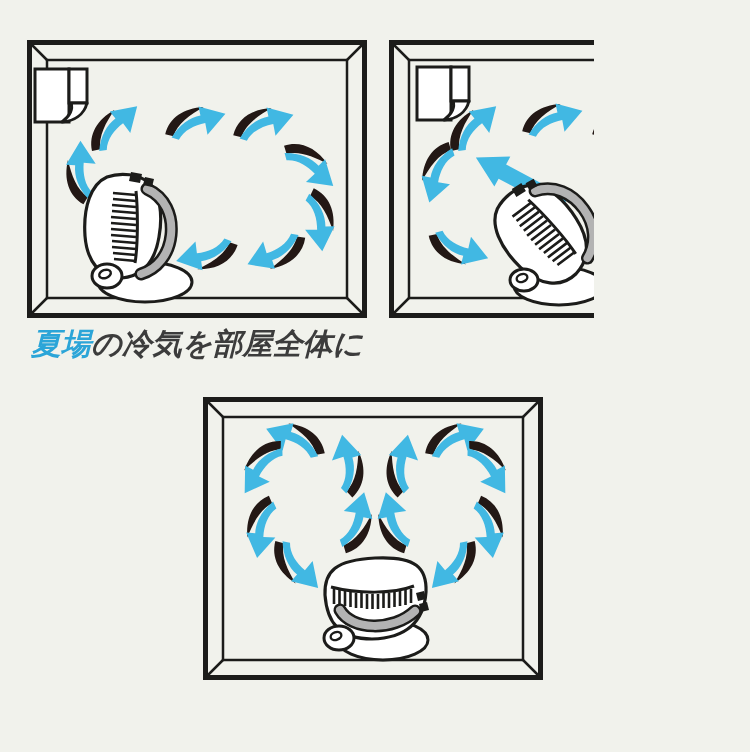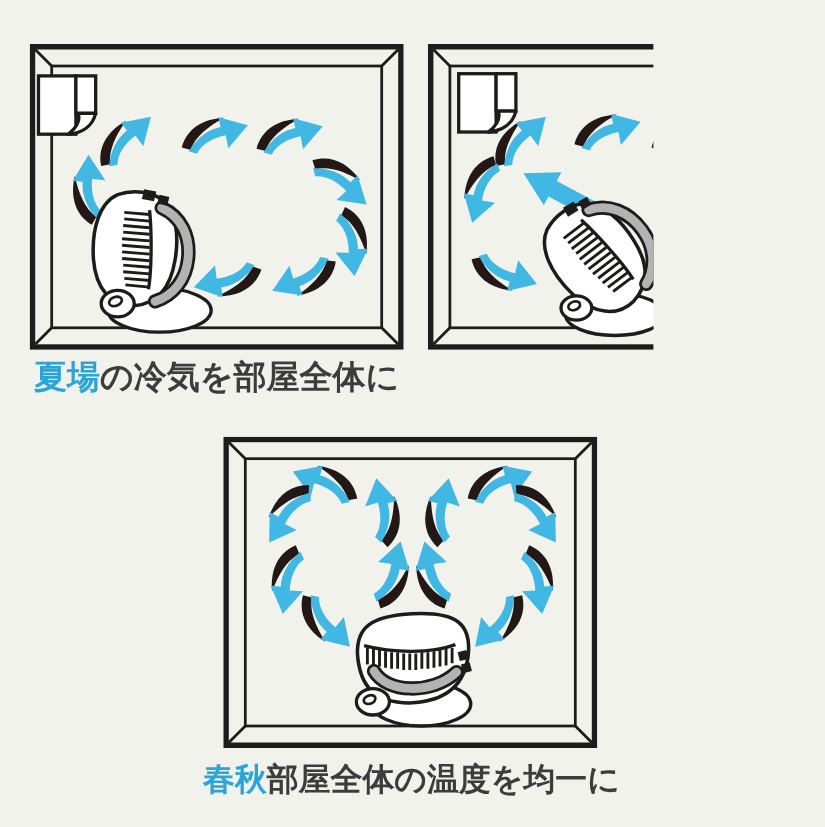--- a/index.html
+++ b/index.html
@@ -1,21 +1,21 @@
 <!DOCTYPE html>
 <html style="--bg: #f1f2ec; --line: #1c1c1a; --acyan: #41b8e3; --ablk: #231815; --ink: #3c3c3c; --hl: #2ba5d8; --gray: #b3b3b3;"><head>
 <meta charset="utf-8">
 <style>
   :root{
     --bg:#f1f2ec; --line:#1c1c1a; --acyan:#41b8e3; --ablk:#231815;
     --ink:#3c3c3c; --hl:#2ba5d8; --gray:#b3b3b3; --white:#ffffff;
   }
   html,body{margin:0;padding:0;background:var(--bg);}
   .stage{position:relative;width:594px;height:752px;background:var(--bg);overflow:hidden;
-         font-family:"DejaVu Sans","Liberation Sans",sans-serif;}
+         font-family:"DejaVu Sans","Liberation Sans",sans-serif;font-style:italic;}
   .panel{position:absolute;}
   .caption{position:absolute;text-align:center;font-size:30px;font-weight:600;
            color:var(--ink);white-space:nowrap;line-height:1.1;}
   .caption .hl{color:var(--hl);}
   svg{display:block;}
 </style>
 </head>
 <body>
 
 <div class="stage">
@@ -141,17 +141,14 @@
         <ellipse cx="133" cy="239" rx="5.5" ry="3.8" fill="var(--white)" stroke="var(--line)" stroke-width="2.4" transform="rotate(-20 133 239)"></ellipse>
       </g>
     </svg>
   </div>
 
   <div class="caption" style="left:27px;top:327px;width:340px;">
     <span class="hl">夏場</span><span>の冷気を部屋全体に</span>
   </div>
 
 
-  <div class="caption" style="left:179px;top:693px;width:390px;font-size:29px;">
-    <span class="hl">春秋</span><span>部屋全体の温度を均一に</span>
-  </div>
 
 </div>
 
 </body></html>

